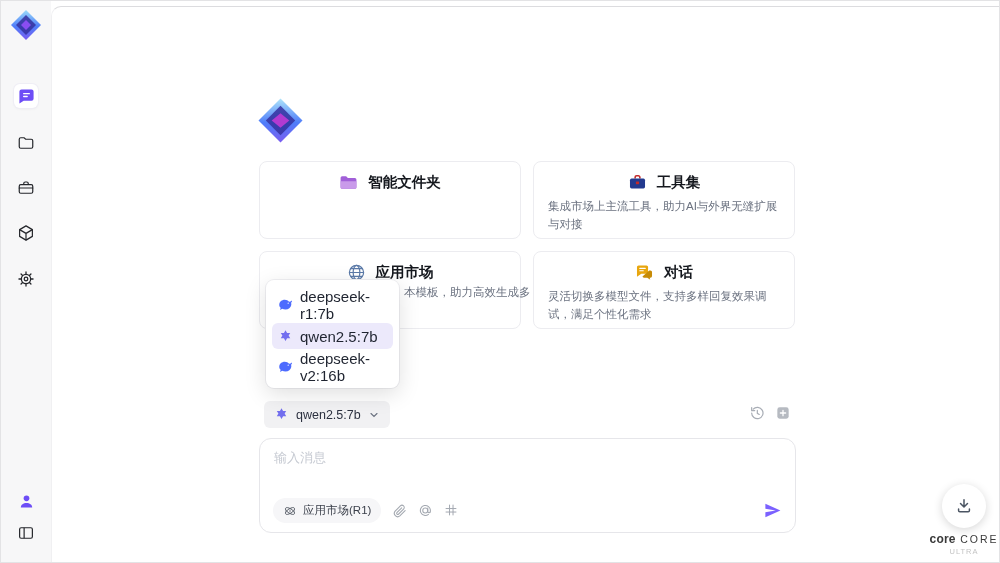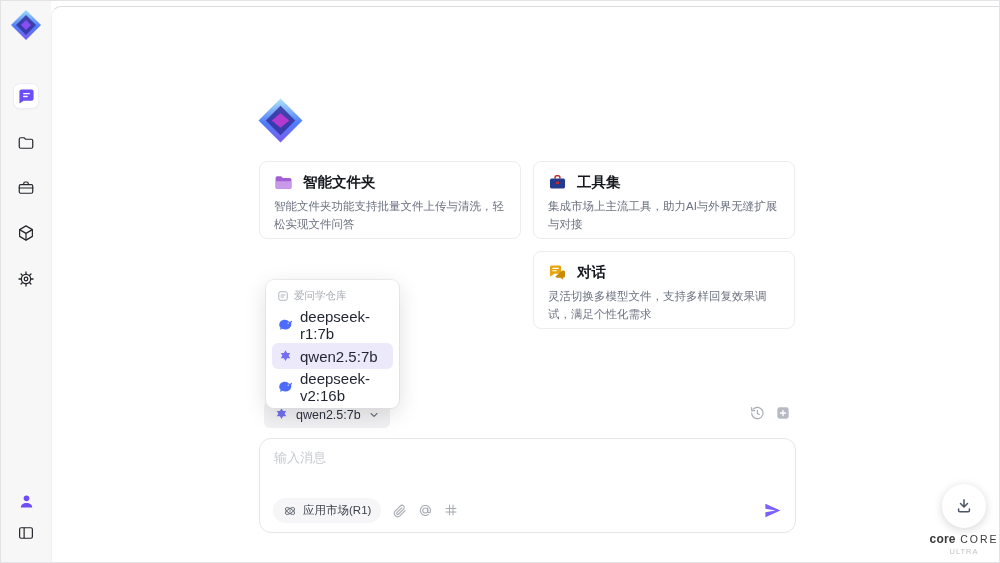--- a/index.html
+++ b/index.html
@@ -28,21 +28,21 @@
   .hello-logo { position:absolute; left:256px; top:96px; width:47px; height:47px; }
   .hello-text { position:absolute; left:312px; top:110px; font-size:17px;
                 font-weight:bold; color:#15181e; letter-spacing:.5px; }
 
   
   .card { position:absolute; width:262px; height:78px; background:#fff;
           border:1px solid #ececf0; border-radius:8px; padding:11px 14px;
           cursor:pointer; }
   .card-1{left:258px;top:160px}.card-2{left:532px;top:160px}
   .card-3{left:258px;top:250px}.card-4{left:532px;top:250px}
-  .card-head { display:flex; align-items:center; gap:10px; }
+  .card-head { display:flex; align-items:center; gap:10px;justify-content:center; }
   .card-title { font-size:14.5px; font-weight:bold; color:#15181e; }
   .card-desc { margin-top:6px; font-size:11.5px; line-height:1.55; color:#6b7280; }
   .card-desc-frag { position:absolute; left:144px; top:32px; width:130px;
                     font-size:11.5px; line-height:1.55; color:#6b7280;
                     white-space:nowrap; }
 
   
   .dropdown { position:absolute; left:265px; top:279px; width:133px;
               background:#fff; border-radius:8px; padding:7px 6px 8px;
               box-shadow:0 6px 22px rgba(0,0,0,.13), 0 0 0 1px #f1f1f4;
@@ -199,62 +199,65 @@
   <div class="card card-1">
     <div class="card-head">
       <span>
         <svg viewBox="0 0 24 24" width="19" height="19">
           <path d="M2 6a2 2 0 0 1 2-2h5l2.2 2.3H20a2 2 0 0 1 2 2V18a2 2 0 0 1-2 2H4a2 2 0 0 1-2-2z" fill="#a15fd8"></path>
           <path d="M2 10.5h20V18a2 2 0 0 1-2 2H4a2 2 0 0 1-2-2z" fill="#c99aea"></path>
         </svg>
       </span>
       <span class="card-title">智能文件夹</span>
     </div>
-    <div class="card-desc">智能文件夹功能支持批量文件上传与清洗，轻松实现文件问答</div>
   </div>
 
   <div class="card card-2">
     <div class="card-head">
       <span>
         <svg viewBox="0 0 24 24" width="19" height="19">
           <path d="M9 7V5.4A1.9 1.9 0 0 1 10.9 3.5h2.2A1.9 1.9 0 0 1 15 5.4V7" stroke="#c22a2a" stroke-width="2" fill="none"></path>
           <rect x="2.5" y="7" width="19" height="12.5" rx="2" fill="#233a8f"></rect>
           <rect x="10" y="10.8" width="4" height="3.4" rx=".6" fill="#c22a2a"></rect>
         </svg>
       </span>
       <span class="card-title">工具集</span>
     </div>
     <div class="card-desc">集成市场上主流工具，助力AI与外界无缝扩展与对接</div>
   </div>
 
+  <div class="card card-3">
+    <div class="card-head">
+      <span>
+        <svg viewBox="0 0 24 24" width="19" height="19" fill="none" stroke="#5b7aa8" stroke-width="1.5">
+          <circle cx="12" cy="12" r="9"></circle>
+          <ellipse cx="12" cy="12" rx="4.2" ry="9"></ellipse>
+          <path d="M3 12h18M4.4 7h15.2M4.4 17h15.2"></path>
+        </svg>
+      </span>
+      <span class="card-title">应用市场</span>
+    </div>
+    <div class="card-desc-frag">本模板，助力高效生成多</div>
+  </div>
 
   <div class="card card-4">
     <div class="card-head">
       <span>
         <svg viewBox="0 0 24 24" width="19" height="19">
           <path d="M2.5 5a2 2 0 0 1 2-2h10a2 2 0 0 1 2 2v6.5a2 2 0 0 1-2 2H8l-5.5 3.8z" fill="#e8a60e"></path>
           <path d="M18 9.5h1.5a2 2 0 0 1 2 2v5a2 2 0 0 1-2 2h-1l.8 2.8-3.8-2.8h-4.2a2 2 0 0 1-1.9-1.4" fill="#c78b06"></path>
           <path d="M6 6.8h7M6 9.8h4.5" stroke="#fff" stroke-width="1.3" stroke-linecap="round"></path>
         </svg>
       </span>
       <span class="card-title">对话</span>
     </div>
     <div class="card-desc">灵活切换多模型文件，支持多样回复效果调试，满足个性化需求</div>
   </div>
 
   <div class="dropdown">
-    <div class="dd-header">
-      <span>
-        <svg viewBox="0 0 24 24" width="12" height="12" fill="none" stroke="#b0b4bb" stroke-width="2">
-          <rect x="3.5" y="3.5" width="17" height="17" rx="3.5"></rect>
-            <path d="M8 10h8M8 14h5" stroke-linecap="round"></path>
-        </svg>
-      </span>
-      <span>爱问学仓库</span>
-    </div>
 
     <div class="dd-item">
       <span>
         <svg viewBox="0 0 24 24" width="15" height="15">
           <path fill="#4d6bfe" d="M21.8 4.2c.4-.2.8.2.7.6-.2 1.2-.8 2.2-1.6 2.9.4 1.1.5 2.3.3 3.5-.7 4-4.3 7.3-9.3 7.3-1.9 0-3.7-.4-5.2-1.3-.9.3-1.8.8-2.5 1.5-.3.3-.9 0-.8-.5l.9-2.6C2.8 14.3 2 12.5 2 10.6 2 6.2 6 2.8 10.8 2.8c2.9 0 5.4 1.2 7 3.1 1.5-.2 2.9-.8 4-1.7z"></path>
           <circle cx="16.3" cy="8.2" r="1" fill="#fff"></circle>
         </svg>
       </span>
       <span>deepseek-r1:7b</span>
     </div>

